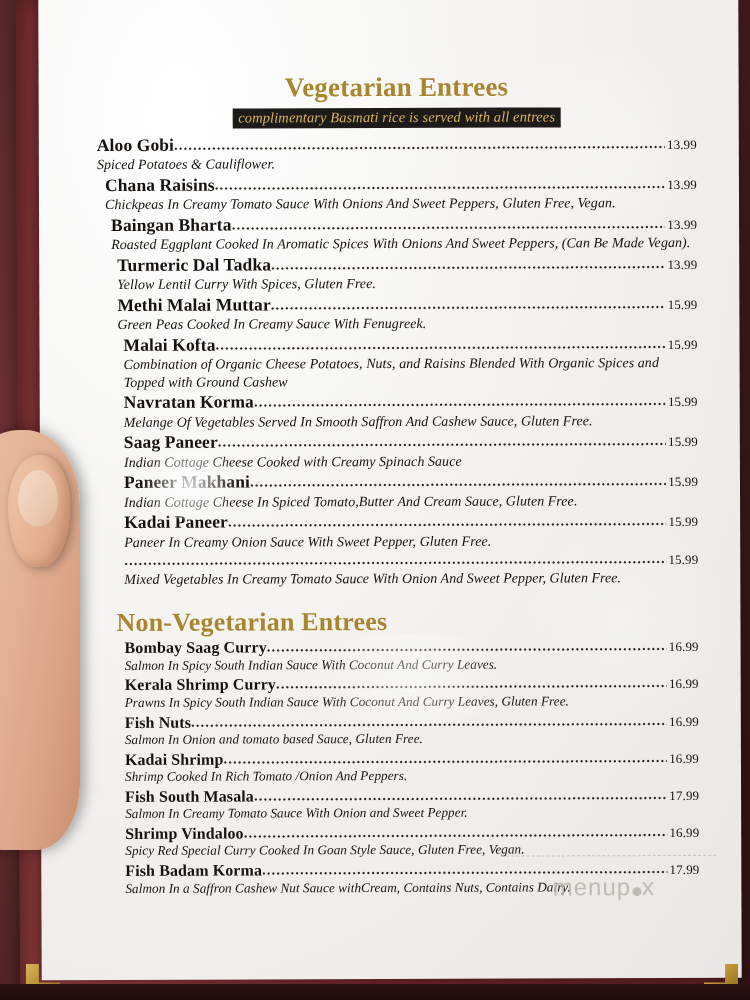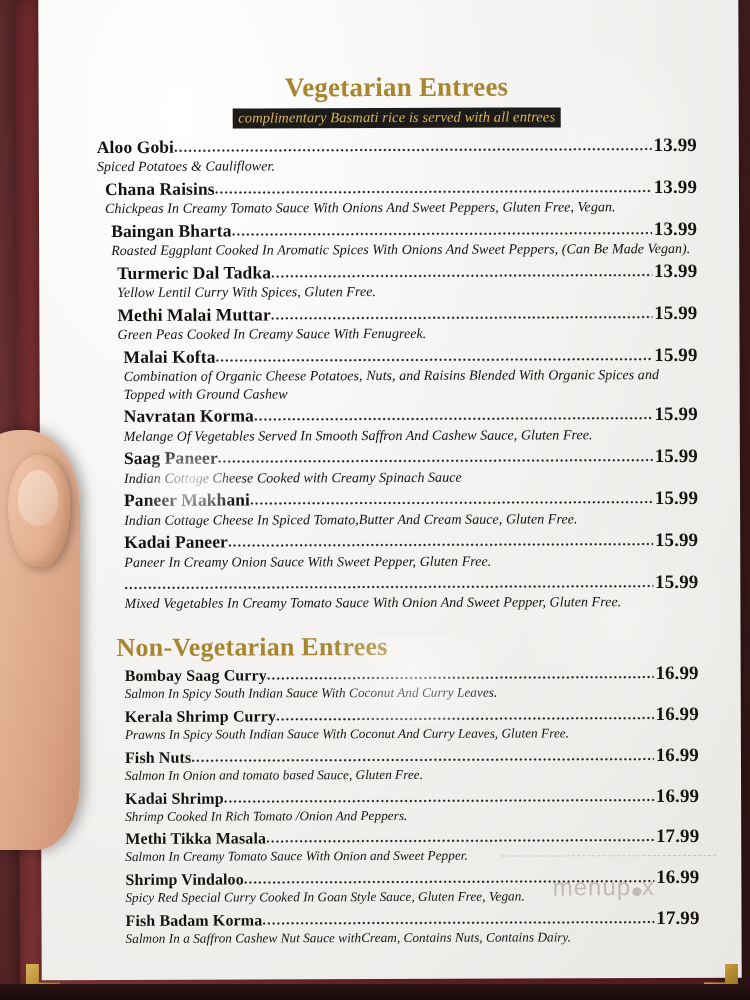--- a/index.html
+++ b/index.html
@@ -127,22 +127,22 @@
     overflow: hidden;
     white-space: nowrap;
     letter-spacing: 1px;
     font-weight: bold;
     font-size: 15px;
     color: #2a2622;
     transform: translateY(-1px);
   }
   .price {
     white-space: nowrap;
-    font-weight: bold;
-    font-size: 19px;
+    font-weight: normal;
+    font-size: 13px;
     padding-left: 2px;
   }
   .desc {
     font-style: italic;
     font-size: 14px;
     line-height: 1.26;
     margin: 0 0 1px 0;
     letter-spacing: .05px;
   }
 
@@ -392,21 +392,21 @@
           <div class="item-line">
             <span class="item-name">Kadai Shrimp</span>
             <span class="dots">......................................................................................................................</span>
             <span class="price">16.99</span>
           </div>
           <div class="desc">Shrimp Cooked In Rich Tomato /Onion And Peppers.</div>
         </div>
 
         <div class="item i4">
           <div class="item-line">
-            <span class="item-name">Methi Tikka Masala</span>
+            <span class="item-name">Fish South Masala</span>
             <span class="dots">......................................................................................................................</span>
             <span class="price">17.99</span>
           </div>
           <div class="desc">Salmon In Creamy Tomato Sauce With Onion and Sweet Pepper.</div>
         </div>
 
         <div class="item i4">
           <div class="item-line">
             <span class="item-name">Shrimp Vindaloo</span>
             <span class="dots">......................................................................................................................</span>

